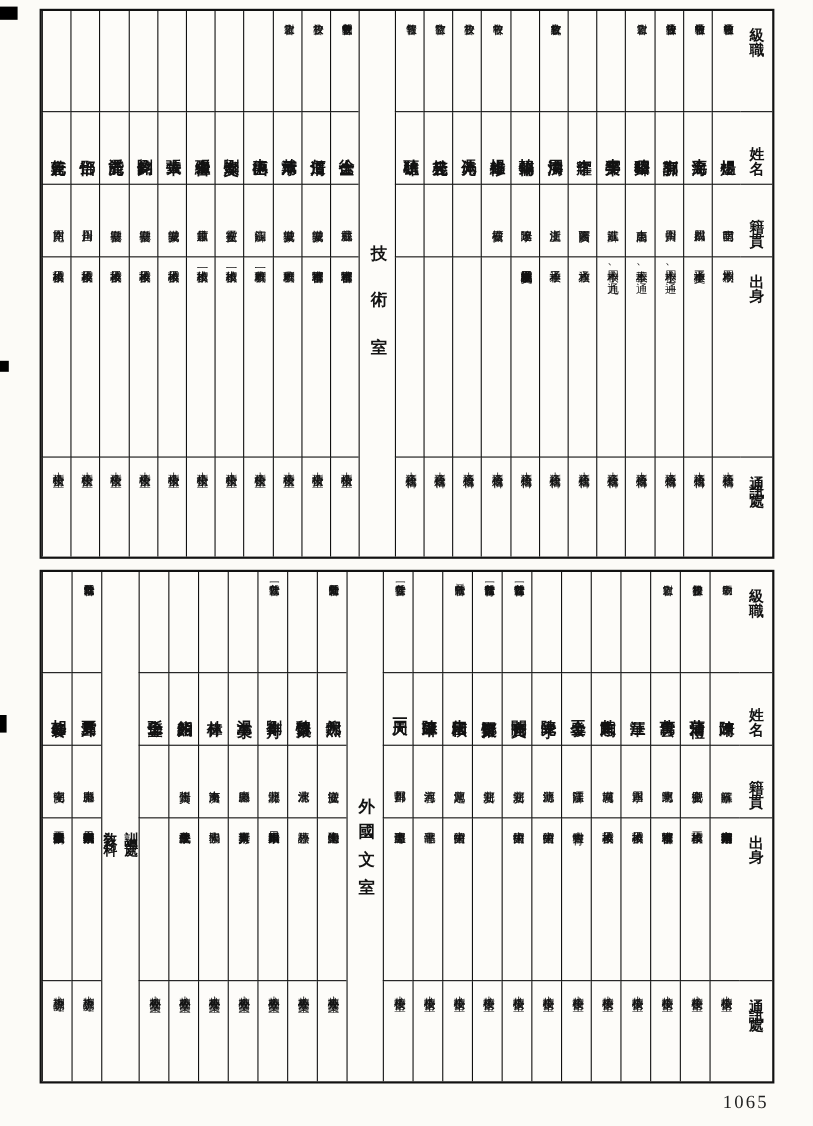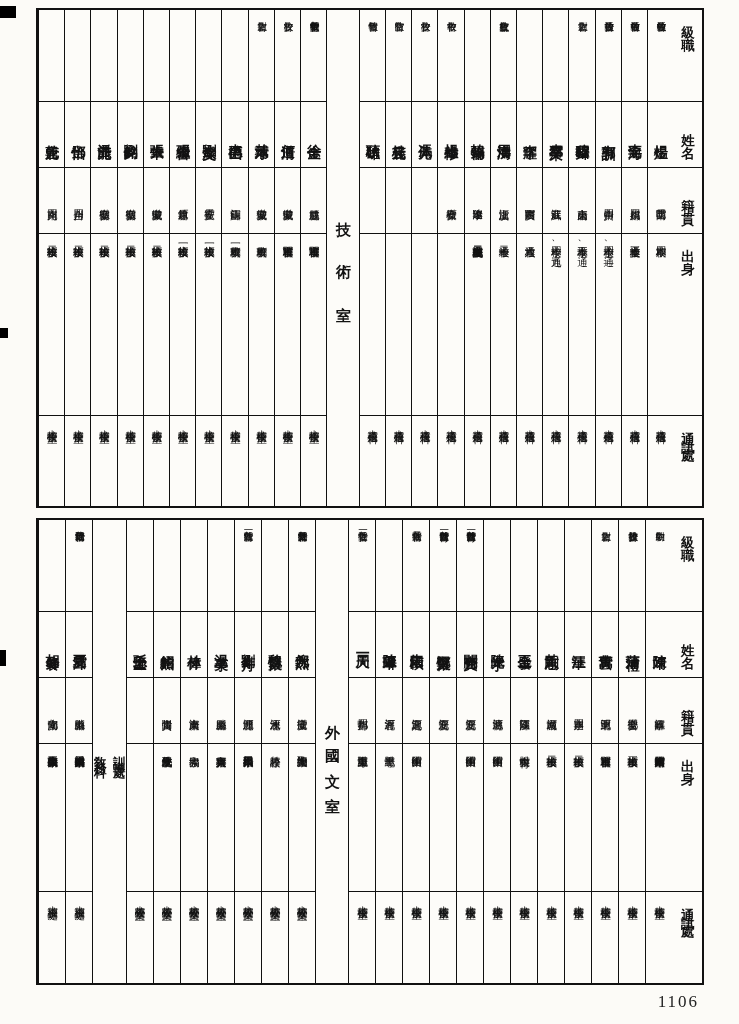--- a/index.html
+++ b/index.html
@@ -925,14 +925,14 @@
     <div class="cell c-bg">
             <span class="vt background">華中大學復旦大學高敎班三政</span>
           </div>
     <div class="cell c-addr">
             <span class="vt address">本校訓導處</span>
           </div>
   </div>
 </div>
   </div>
 
-  <div class="pagenum">1106</div>
+  <div class="pagenum">1065</div>
 </div>
 
 </body></html>

